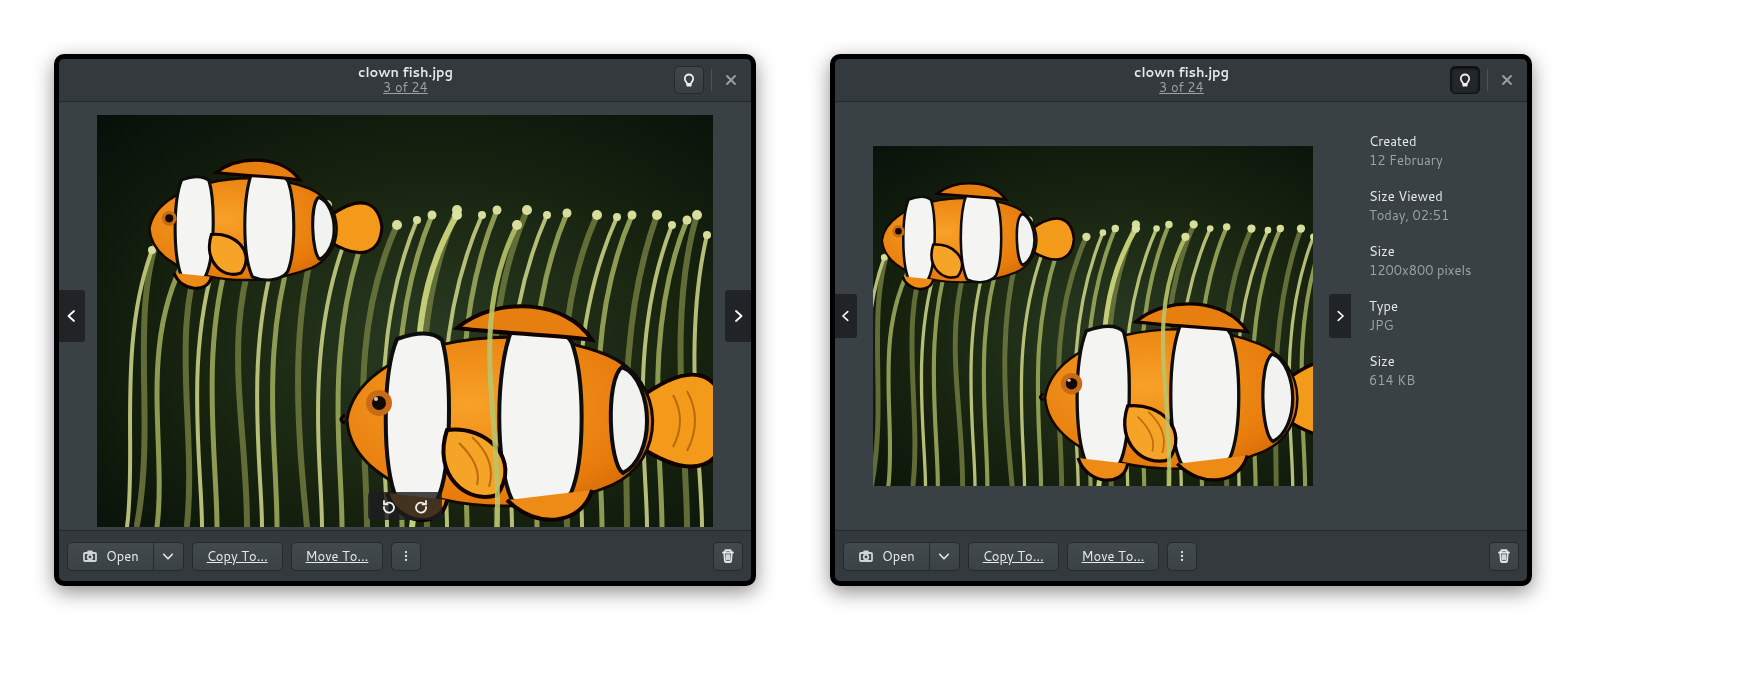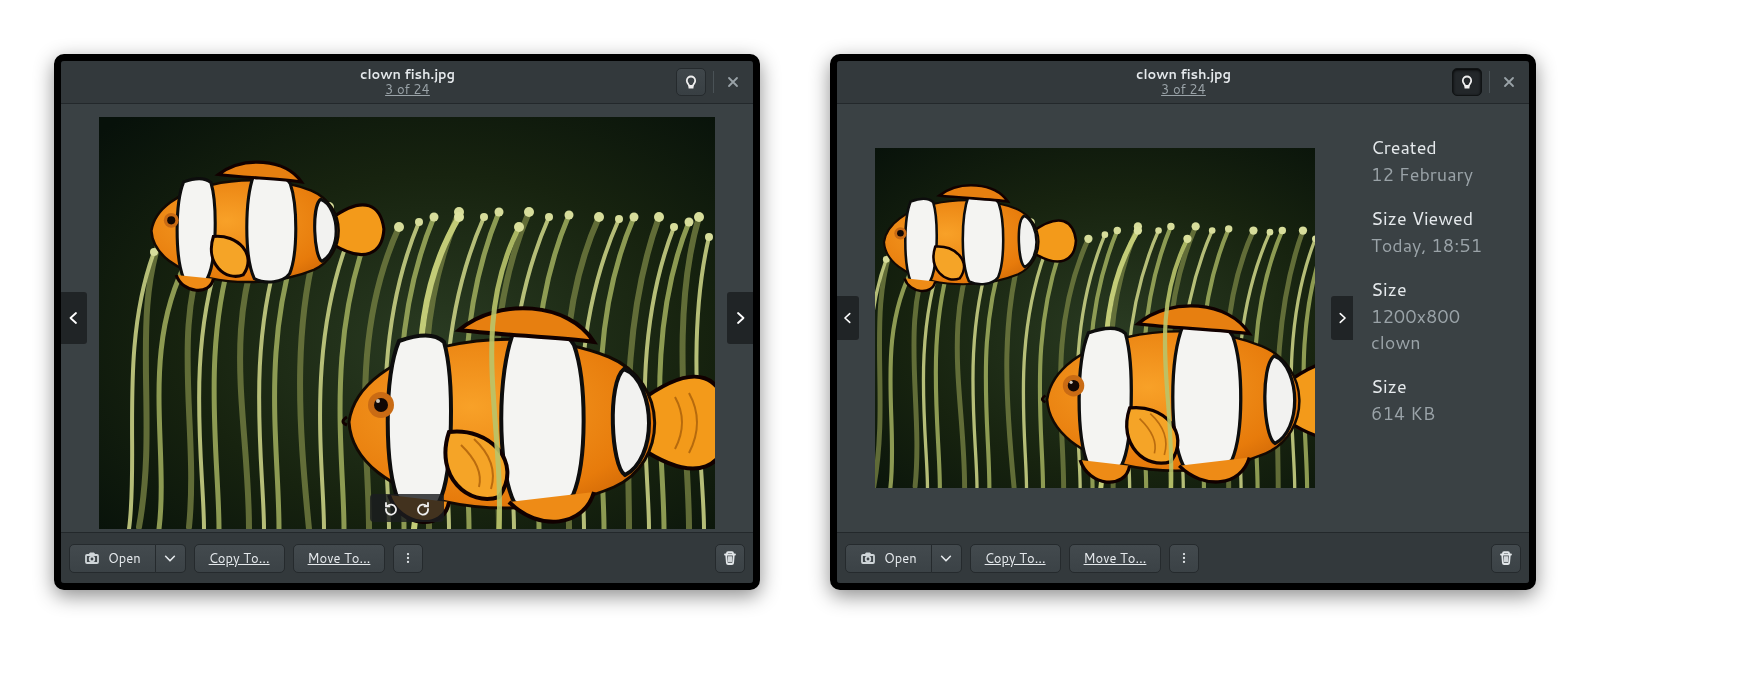--- a/index.html
+++ b/index.html
@@ -14,21 +14,21 @@
     --txt-dim:#9aa3a8;
     --divider:#4a5256;
     --overlay:#1b1e20d0;
   }
   html,body{margin:0;padding:0;background:var(--bg-page);font-family:"Cantarell","Ubuntu","DejaVu Sans",sans-serif;}
   body{width:1739px;height:700px;position:relative;overflow:hidden;}
 
   .window{
     position:absolute;width:692px;height:522px;
     background:var(--canvas-bg);
-    border:7px solid #000000;
+    border:5px solid #000000;
     border-radius:10px;
     box-shadow:0 6px 20px rgba(0,0,0,.45),0 0 0 1px #0b0d0e inset;
     overflow:hidden;display:flex;flex-direction:column;
     color:var(--txt);
   }
   .window.left{left:54px;top:54px;}
   .window.right{left:830px;top:54px;}
 
   
   .titlebar{
@@ -77,21 +77,21 @@
     position:absolute;bottom:10px;left:50%;transform:translateX(-50%);
     background:var(--overlay);border-radius:4px;display:flex;gap:14px;
     padding:5px 12px;
   }
   .rot-btn{width:18px;height:18px;display:flex;align-items:center;justify-content:center;cursor:pointer;}
 
   
   .sidebar{
     width:176px;flex:none;background:var(--canvas-bg);
     padding:30px 18px 10px;box-sizing:border-box;overflow:auto;
-    display:flex;flex-direction:column;gap:18px;font-size:18px;
+    display:flex;flex-direction:column;gap:18px;font-size:13px;
   }
   .meta-label{color:var(--txt);margin-bottom:1px;}
   .meta-value{color:var(--txt-dim);}
 
   
   .bottombar{
     height:42px;background:var(--win-header);flex:none;
     border-top:1px solid #23282b;
     display:flex;align-items:center;padding:4px 8px;gap:8px;
   }
@@ -430,25 +430,29 @@
       </div>
     </div>
 
     <div class="sidebar">
       <div>
         <div class="meta-label">Created</div>
         <div class="meta-value">12 February</div>
       </div>
       <div>
         <div class="meta-label">Size Viewed</div>
-        <div class="meta-value">Today, 18:51</div>
+        <div class="meta-value">Today, 02:51</div>
       </div>
       <div>
         <div class="meta-label">Size</div>
-        <div class="meta-value">1200x800 clown</div>
+        <div class="meta-value">1200x800 pixels</div>
+      </div>
+      <div>
+        <div class="meta-label">Type</div>
+        <div class="meta-value">JPG</div>
       </div>
       <div>
         <div class="meta-label">Size</div>
         <div class="meta-value">614 KB</div>
       </div>
     </div>
   </div>
 
   <div class="bottombar">
     <div class="btn-group">

